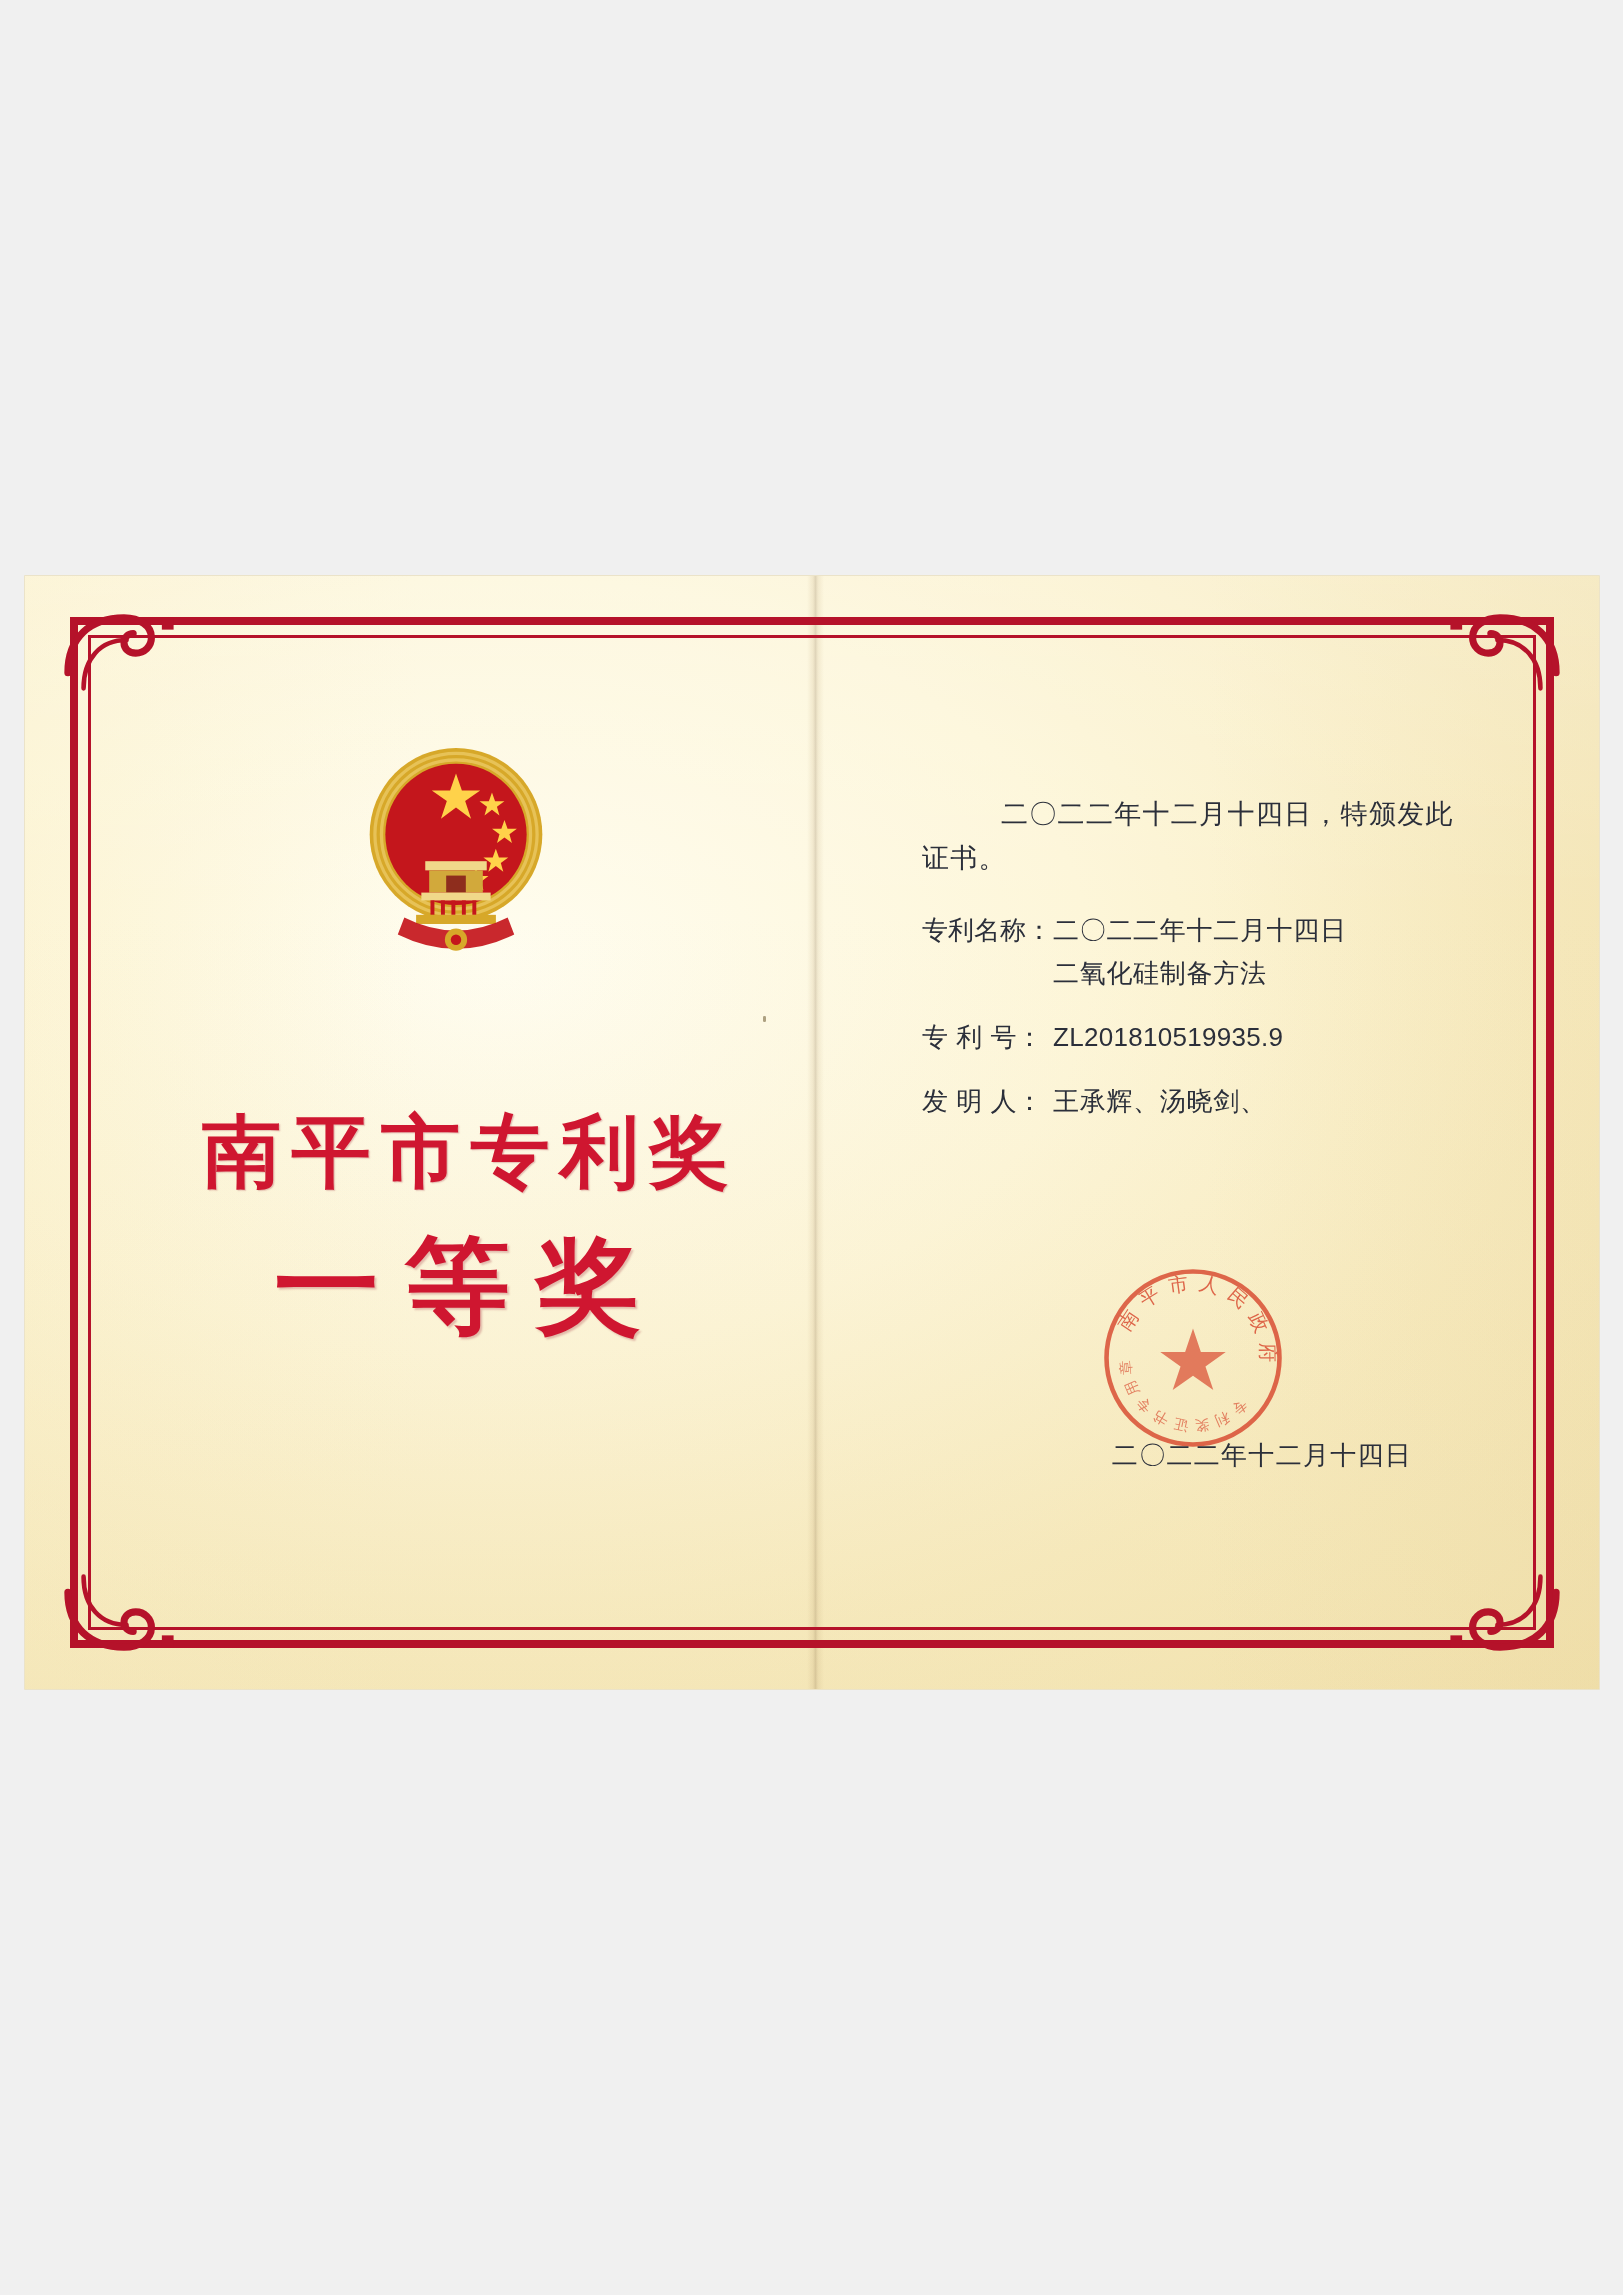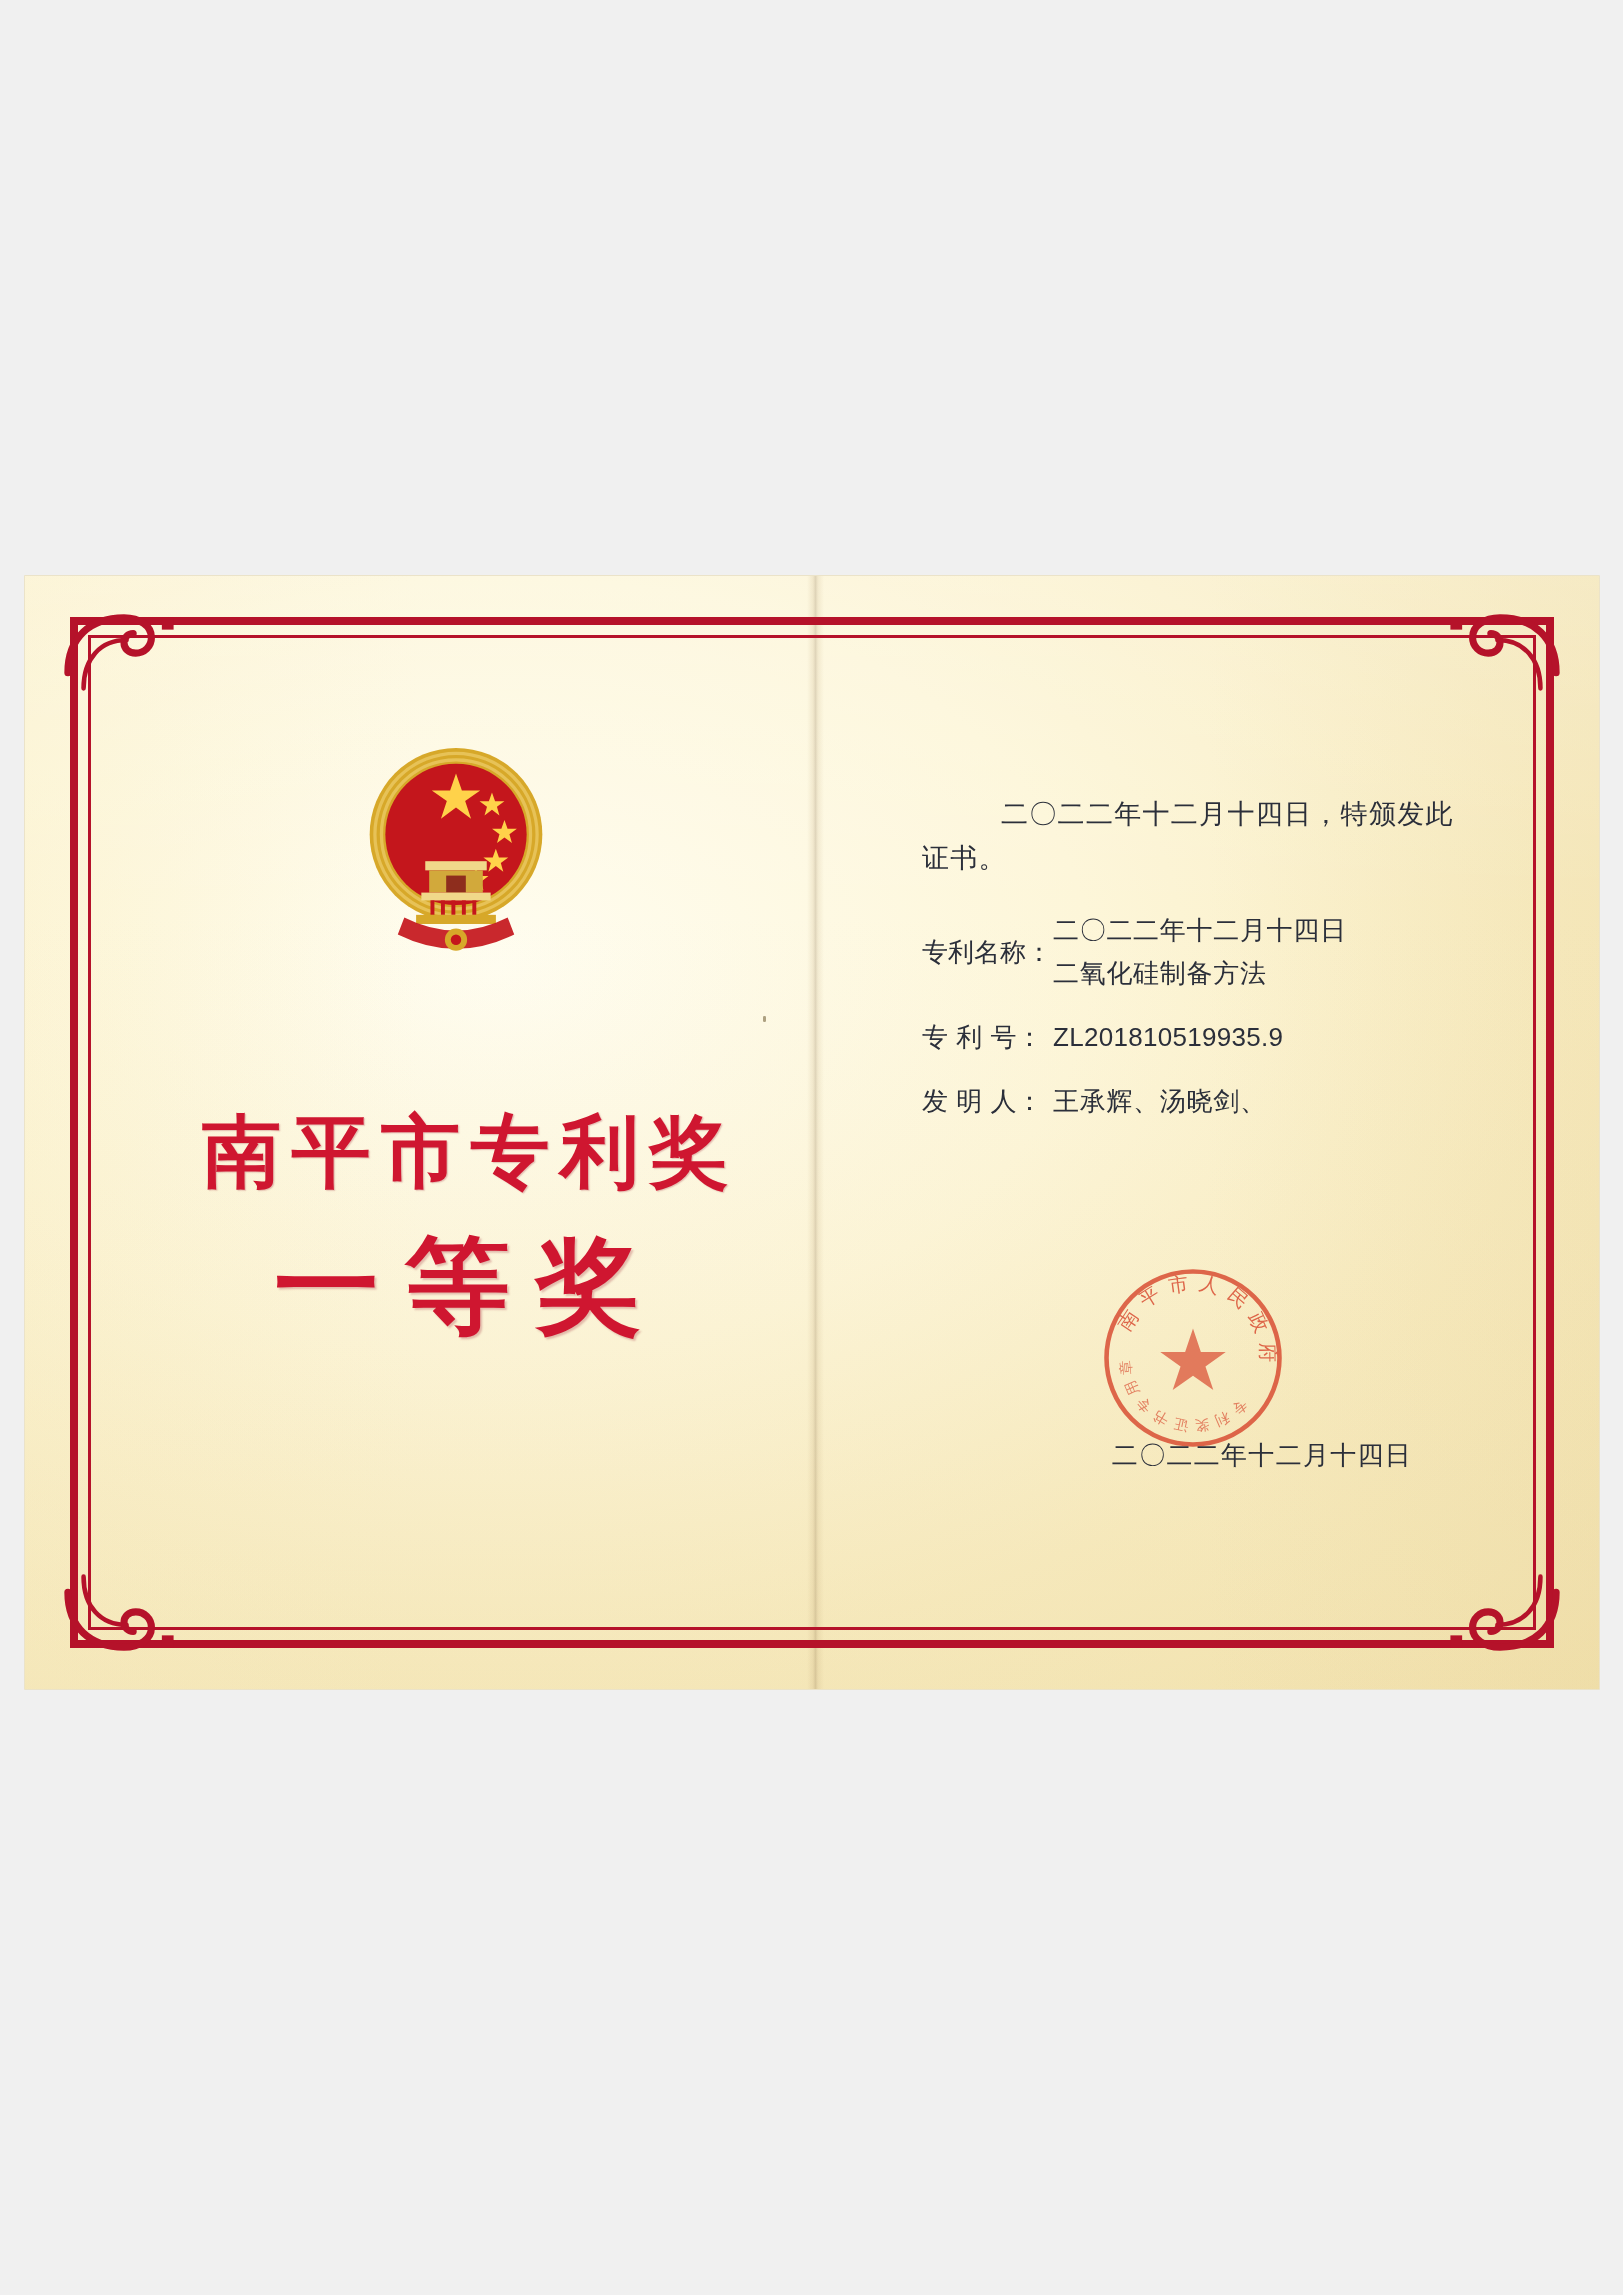--- a/index.html
+++ b/index.html
@@ -127,21 +127,21 @@
     line-height: 1.62;
   }
   #intro {
     text-indent: 79px;
     letter-spacing: 1.3px;
     font-size: 27px;
     margin-bottom: 30px;
   }
   .field {
     display: flex;
-    align-items: center;
+    align-items: flex-start;
     margin-bottom: 22px;
   }
   .field-label {
     flex: 0 0 131px;
     letter-spacing: 0px;
     white-space: nowrap;
   }
   .field-value {
     flex: 1 1 auto;
     letter-spacing: 0.7px;

